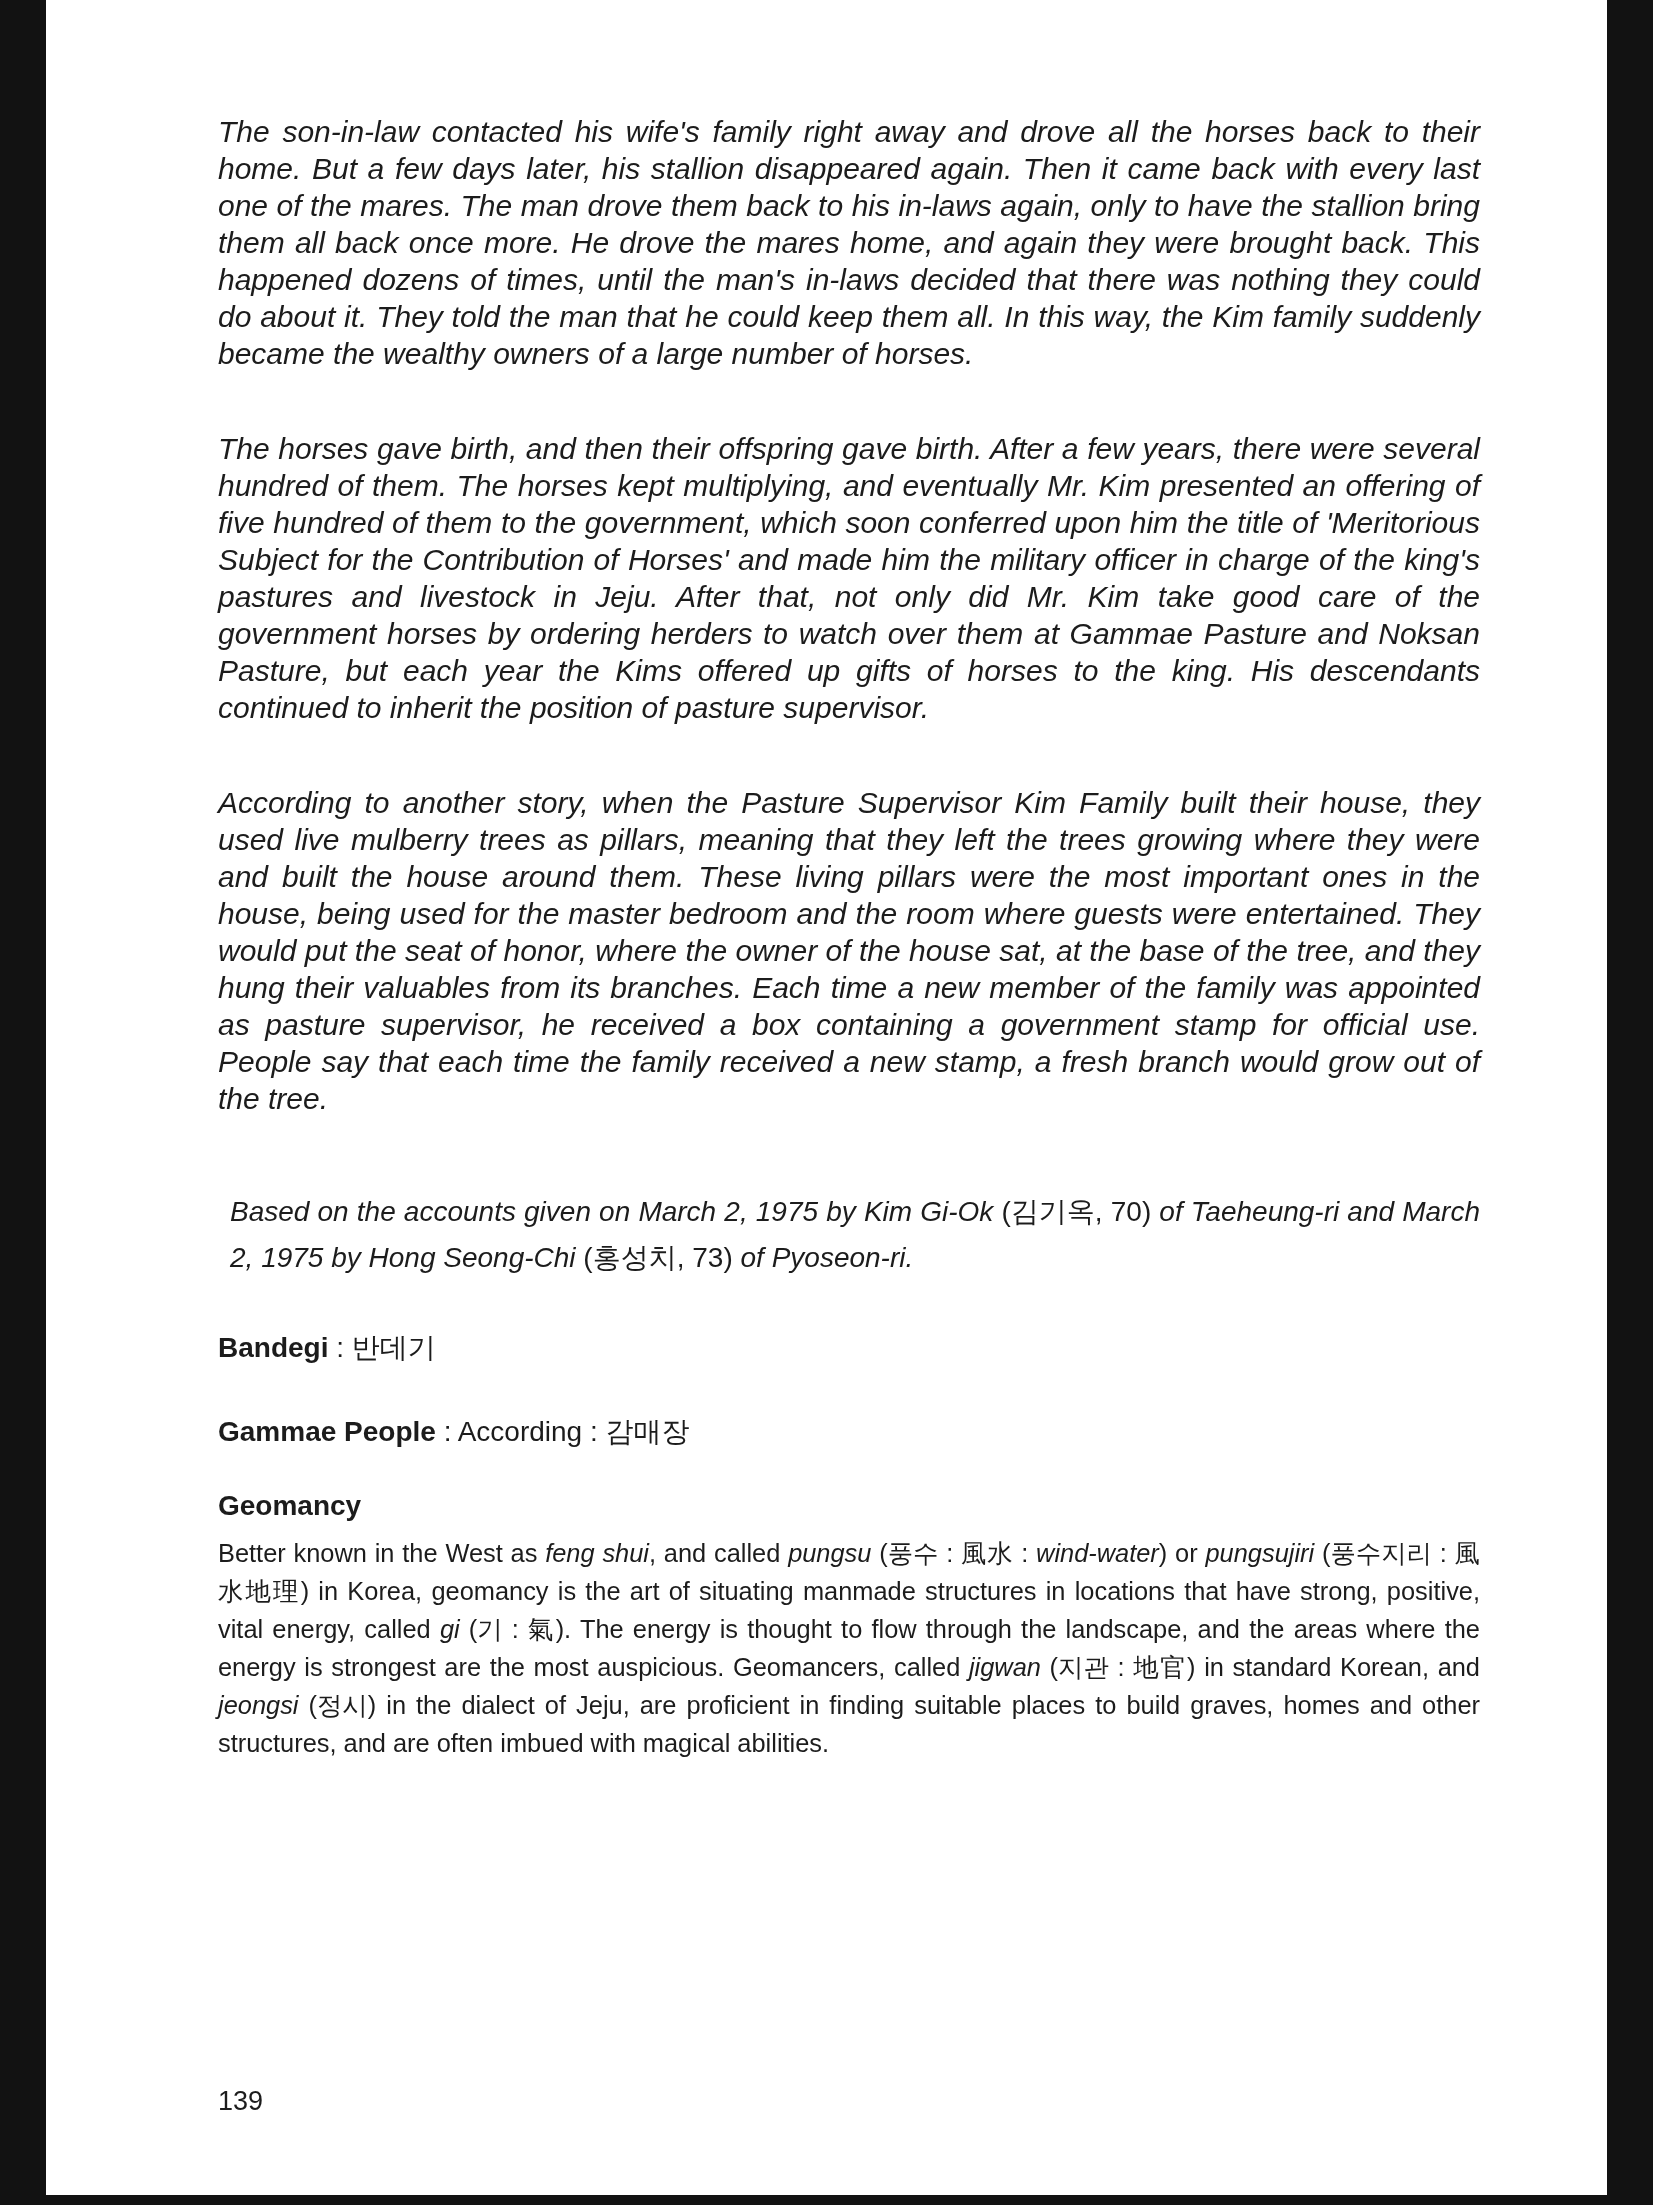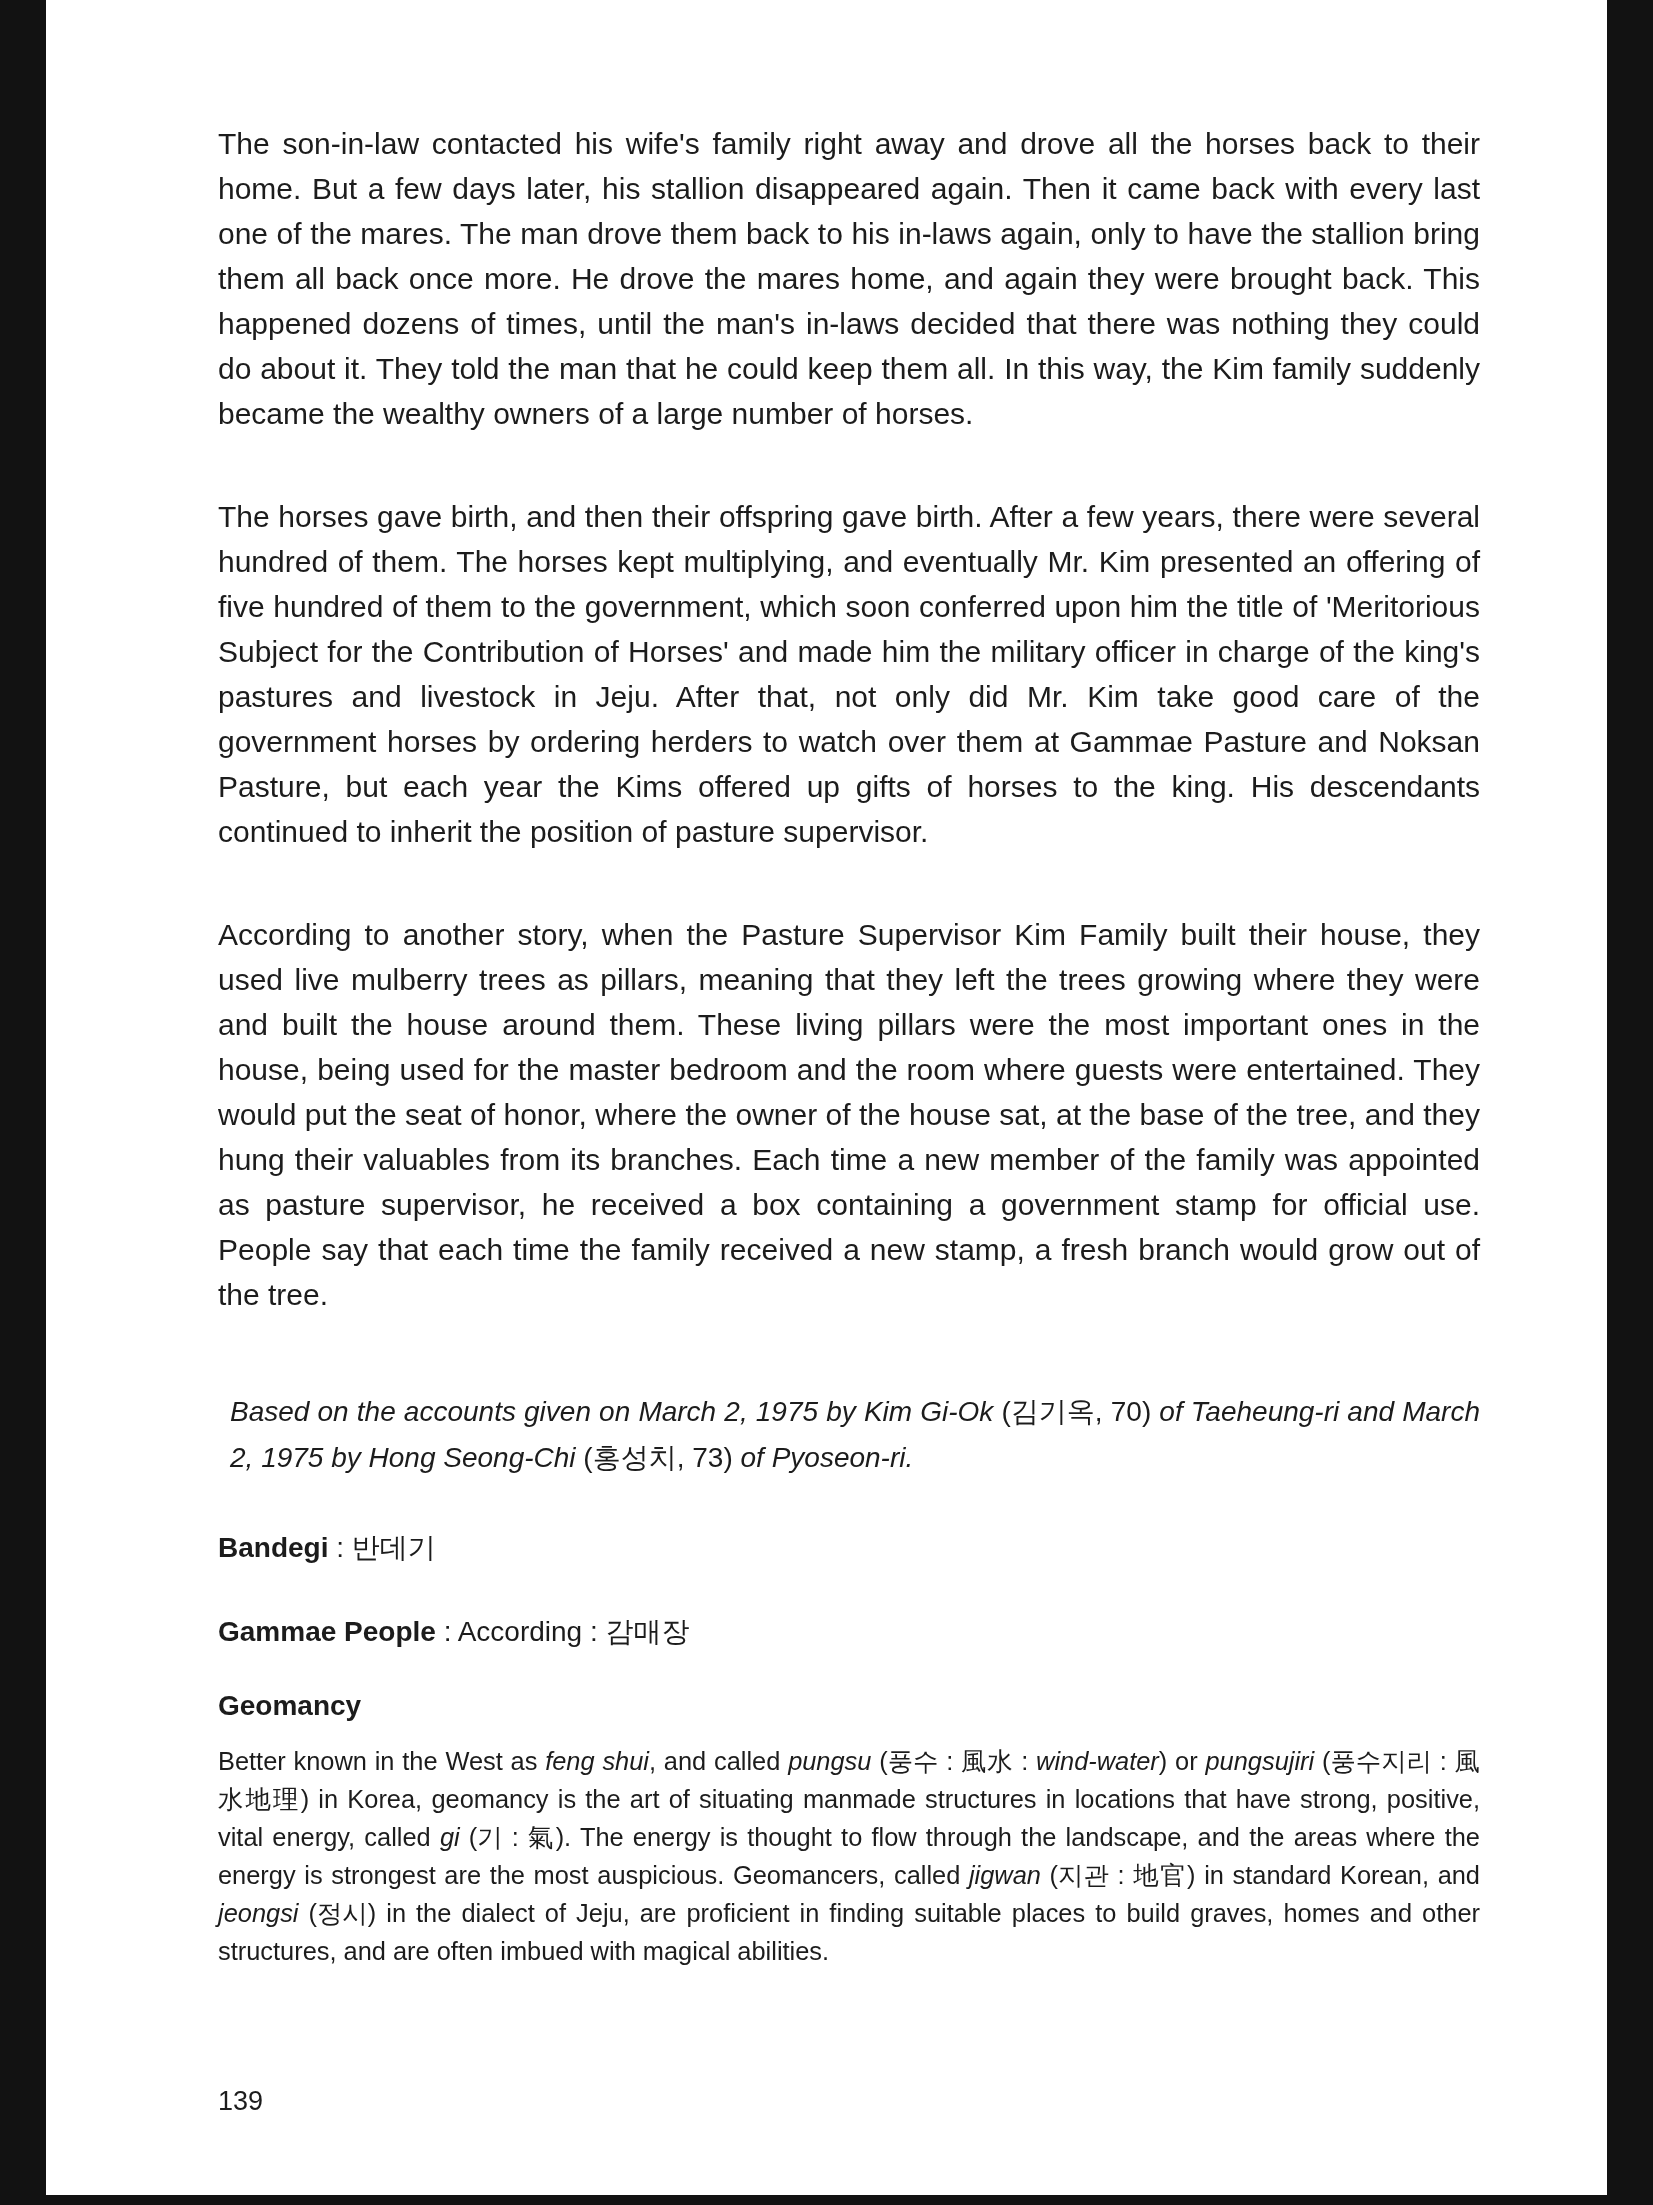--- a/index.html
+++ b/index.html
@@ -19,44 +19,45 @@
   .bar-bottom{ left:0; bottom:0; width:1653px; height:10.5px; }
 
   .content {
     position:absolute;
     left:218px;
     top:113px;
     width:1262px;
   }
   .body-para {
     font-size:30px;
-    line-height:45px;
+    line-height:37px;
     text-align:justify;
-    margin:8px 0 58px 0;
+    margin:0 0 58px 0;
+    font-style:italic;
   }
   .attribution {
     font-size:28px;
     line-height:46px;
     text-align:justify;
     margin:72px 0 0 12px;
   }
   .seg-i { font-style:italic; }
   .seg-r { font-style:normal; }
 
   .gloss-entry { font-size:28px; line-height:45px; }
   .gloss-bandegi { margin-top:44px; }
   .gloss-gammae  { margin-top:39px; }
   .gloss-geomancy{ margin-top:32px; }
   .gloss-term { font-weight:bold; }
   .gloss-heading { font-weight:bold; font-size:28px; line-height:40px; }
   .gloss-def {
     font-size:25.4px;
     line-height:38px;
     text-align:justify;
-    margin-top:16px;
+    margin-top:8px;
   }
   .page-number {
     position:absolute;
     left:218px;
     top:2087px;
     width:1262px;
     text-align:left;
     font-size:27px;
     line-height:29px;
     color:#1c1c1c;

